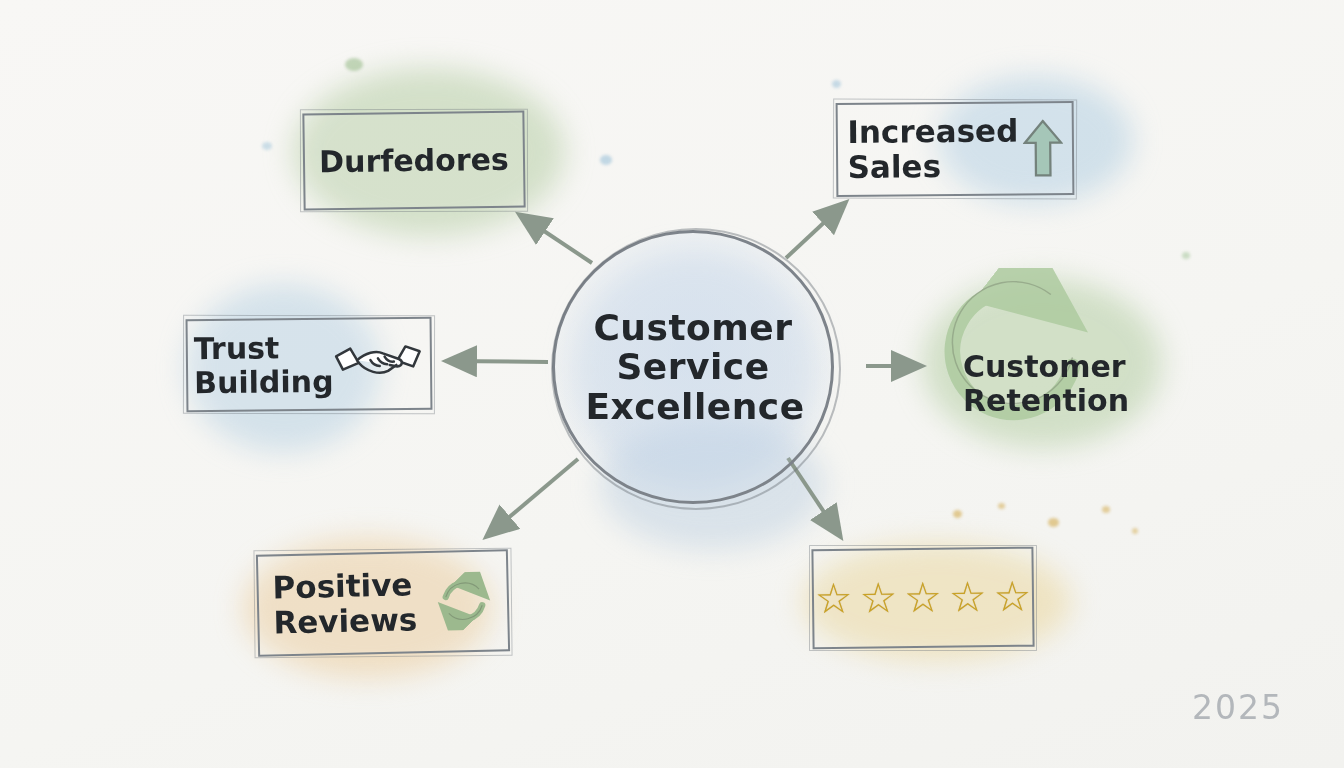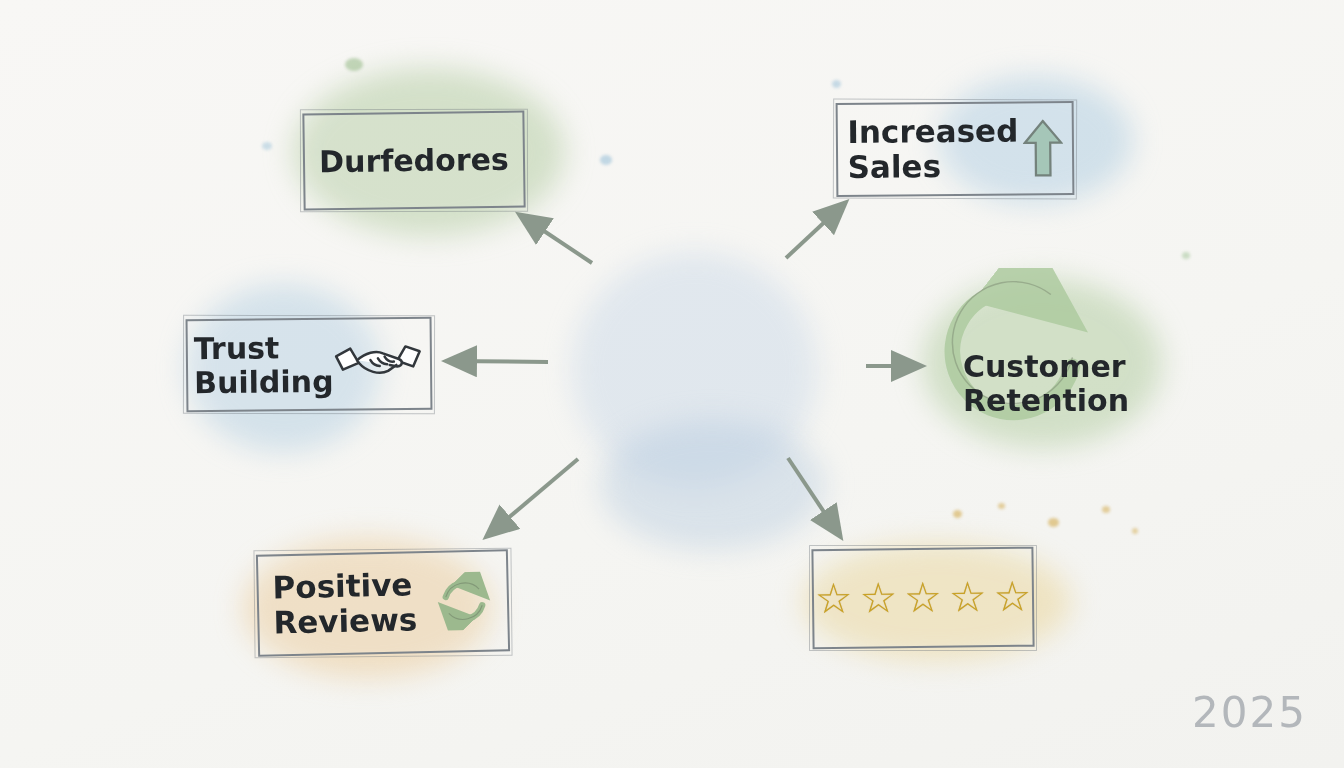--- a/index.html
+++ b/index.html
@@ -75,21 +75,21 @@
 
   
   .node-retention{position:absolute;left:925px;top:268px;width:235px;height:180px;}
   .retention-cycle{position:absolute;left:0;top:0;}
   .node-retention .box-label{
     position:absolute;left:38px;top:52px;width:195px;font-size:30px;font-weight:700;line-height:1.12;text-align:left;margin-top:30px;
   }
 
   
   .year{
-    position:absolute;left:1192px;top:688px;font-size:42px;color:#b3b7bb;
+    position:absolute;left:1192px;top:688px;font-size:33px;color:#b3b7bb;
     letter-spacing:2px;font-weight:400;
   }
   .arrows{position:absolute;inset:0;pointer-events:none;}
   .icon-wrap{display:flex;align-items:center;justify-content:center;}
 </style>
 </head>
 <body>
 
 <div class="stage">
 
@@ -119,20 +119,23 @@
       </marker>
     </defs>
     <line x1="592" y1="263" x2="520" y2="215" stroke="#8b988c" stroke-width="4" marker-end="url(#head)"></line>
     <line x1="786" y1="258" x2="845" y2="203" stroke="#8b988c" stroke-width="4" marker-end="url(#head)"></line>
     <line x1="548" y1="362" x2="447" y2="361" stroke="#8b988c" stroke-width="4" marker-end="url(#head)"></line>
     <line x1="866" y1="366" x2="921" y2="366" stroke="#8b988c" stroke-width="4" marker-end="url(#head)"></line>
     <line x1="578" y1="459" x2="487" y2="536" stroke="#8b988c" stroke-width="4" marker-end="url(#head)"></line>
     <line x1="788" y1="458" x2="840" y2="536" stroke="#8b988c" stroke-width="4" marker-end="url(#head)"></line>
   </svg>
 
+  <div class="center-node">
+    <div class="center-label">Customer Service Excellence</div>
+  </div>
 
   <div class="box node-durfedores">
     <div class="box-label">Durfedores</div>
   </div>
 
   <div class="box node-sales">
     <div class="box-label">Increased Sales</div>
     <span class="icon-wrap">
       <svg viewBox="0 0 44 64" width="40" height="58">
         <path d="M22 2 L42 26 L30 26 L30 62 L14 62 L14 26 L2 26 Z" fill="#a3c4b6" stroke="#6f7d76" stroke-width="2.5" opacity="0.95"></path>

